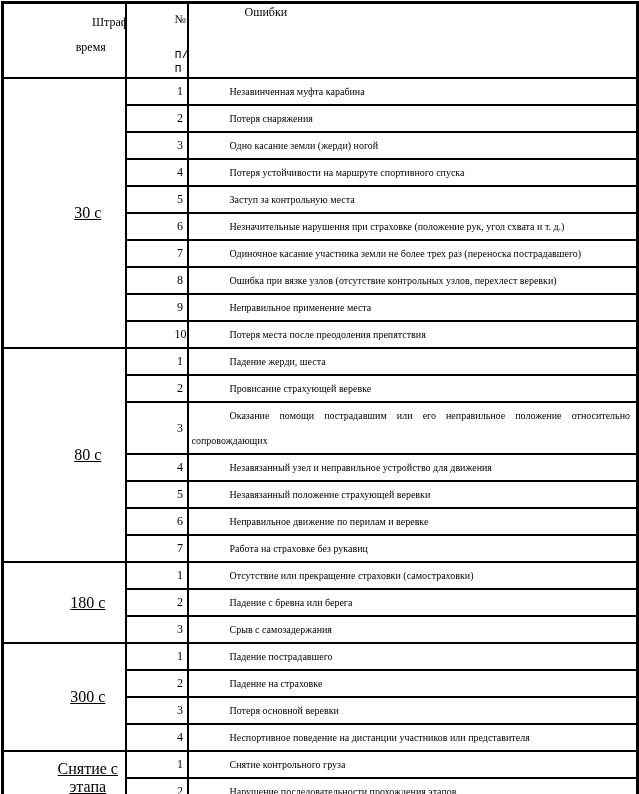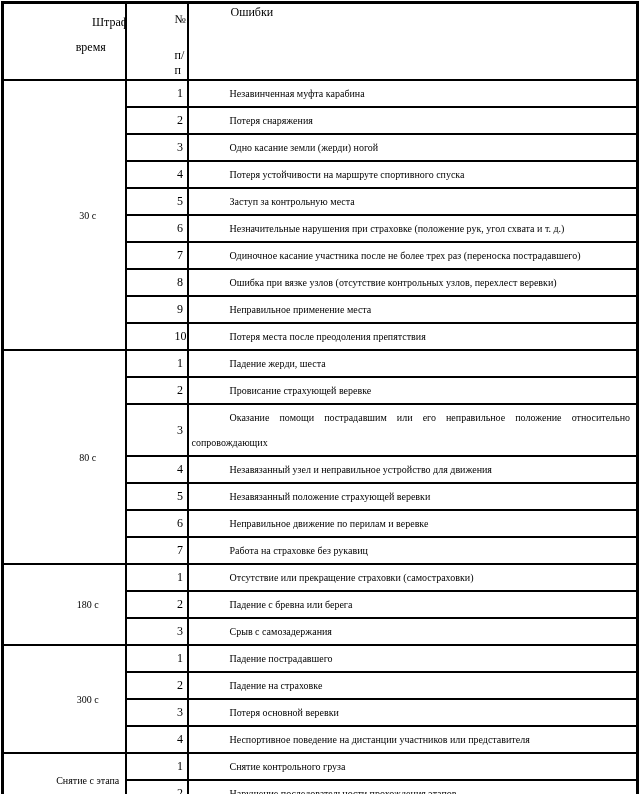--- a/index.html
+++ b/index.html
@@ -26,28 +26,29 @@
   }
   col.c-penalty { width: 123px; }
   col.c-num     { width: 62px; }
   col.c-error   { width: 450px; }
 
   
   tr.header-row th { height: 61px; vertical-align: top; }
   th.h-penalty .line1 { padding: 10px 0 0 40px; }
   th.h-penalty .line2 { padding: 10px 0 0 6px; }
   th.h-num .line1 { padding-top: 7px; text-align: center; }
-  th.h-num .line2 { padding-top: 21px; text-align: left; }
-  th.h-error { vertical-align: middle; text-align: left; padding-left: 42px; }
+  th.h-num .line2 { padding-top: 21px; text-align: left; font-family: Liberation Mono, monospace; }
+  th.h-error { vertical-align: middle; text-align: left; padding-left: 56px; }
 
   
   td.penalty-cell {
     text-align: center;
     vertical-align: middle;
-    font-size: 10px;
+    font-size: 16px;
+    text-decoration: underline;
   }
   td.num-cell {
     height: 25px;
     text-align: center;
     vertical-align: middle;
     font-size: 12px;
   }
   td.error-cell {
     height: 25px;
     vertical-align: middle;
@@ -102,21 +103,21 @@
       <tr>
         <td class="num-cell">5</td>
         <td class="error-cell">Заступ за контрольную места</td>
       </tr>
       <tr>
         <td class="num-cell">6</td>
         <td class="error-cell">Незначительные нарушения при страховке (положение рук, угол схвата и т. д.)</td>
       </tr>
       <tr>
         <td class="num-cell">7</td>
-        <td class="error-cell">Одиночное касание участника после не более трех раз (переноска пострадавшего)</td>
+        <td class="error-cell">Одиночное касание участника земли не более трех раз (переноска пострадавшего)</td>
       </tr>
       <tr>
         <td class="num-cell">8</td>
         <td class="error-cell">Ошибка при вязке узлов (отсутствие контрольных узлов, перехлест веревки)</td>
       </tr>
       <tr>
         <td class="num-cell">9</td>
         <td class="error-cell">Неправильное применение места</td>
       </tr>
       <tr>

